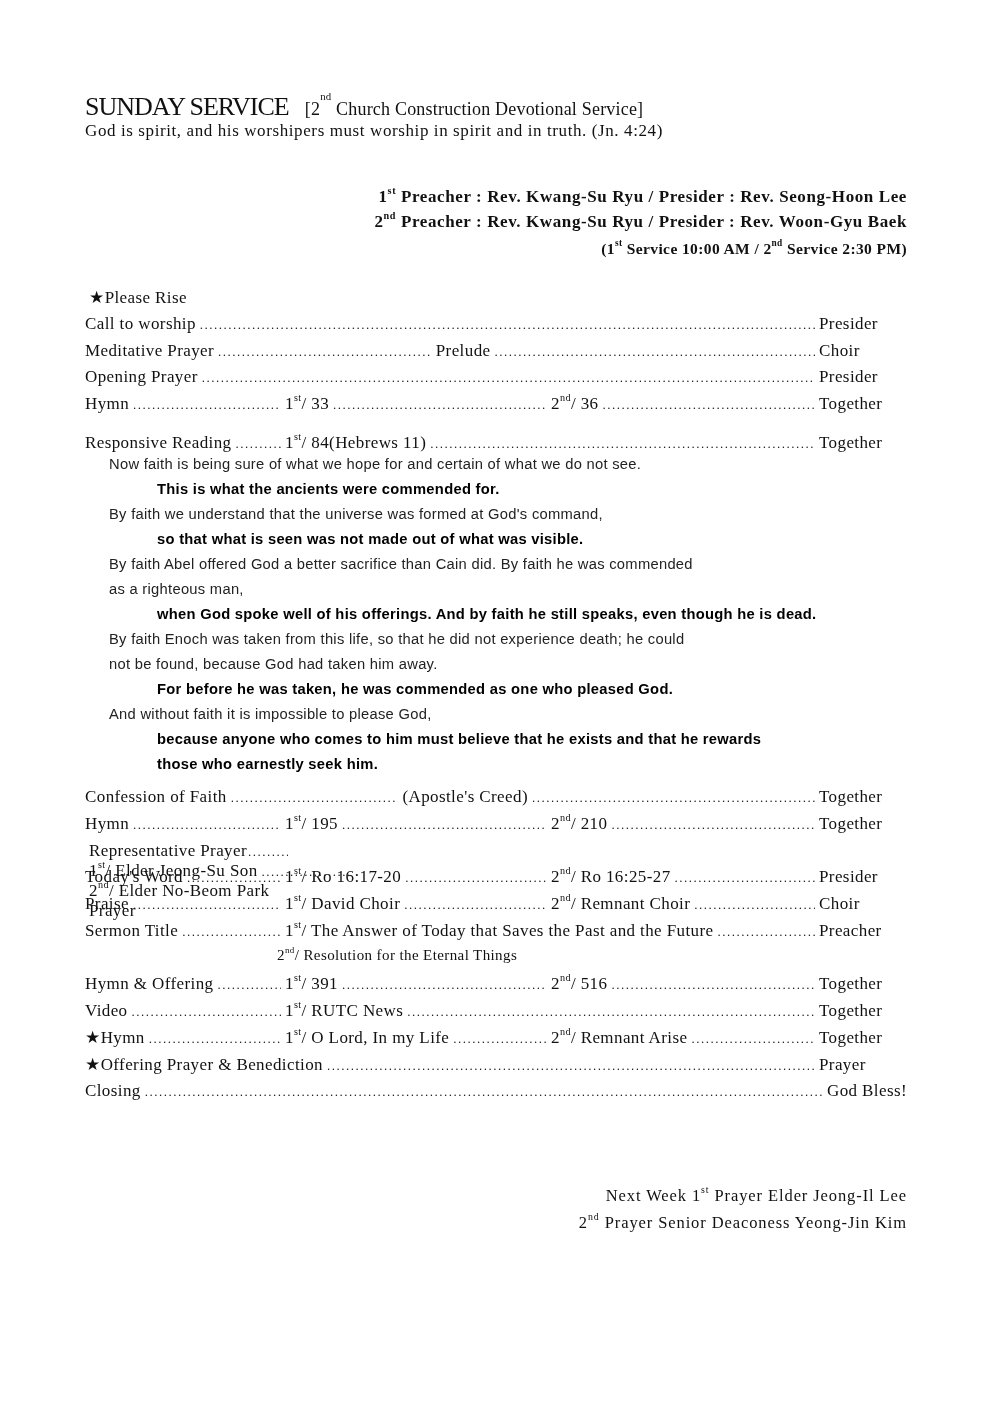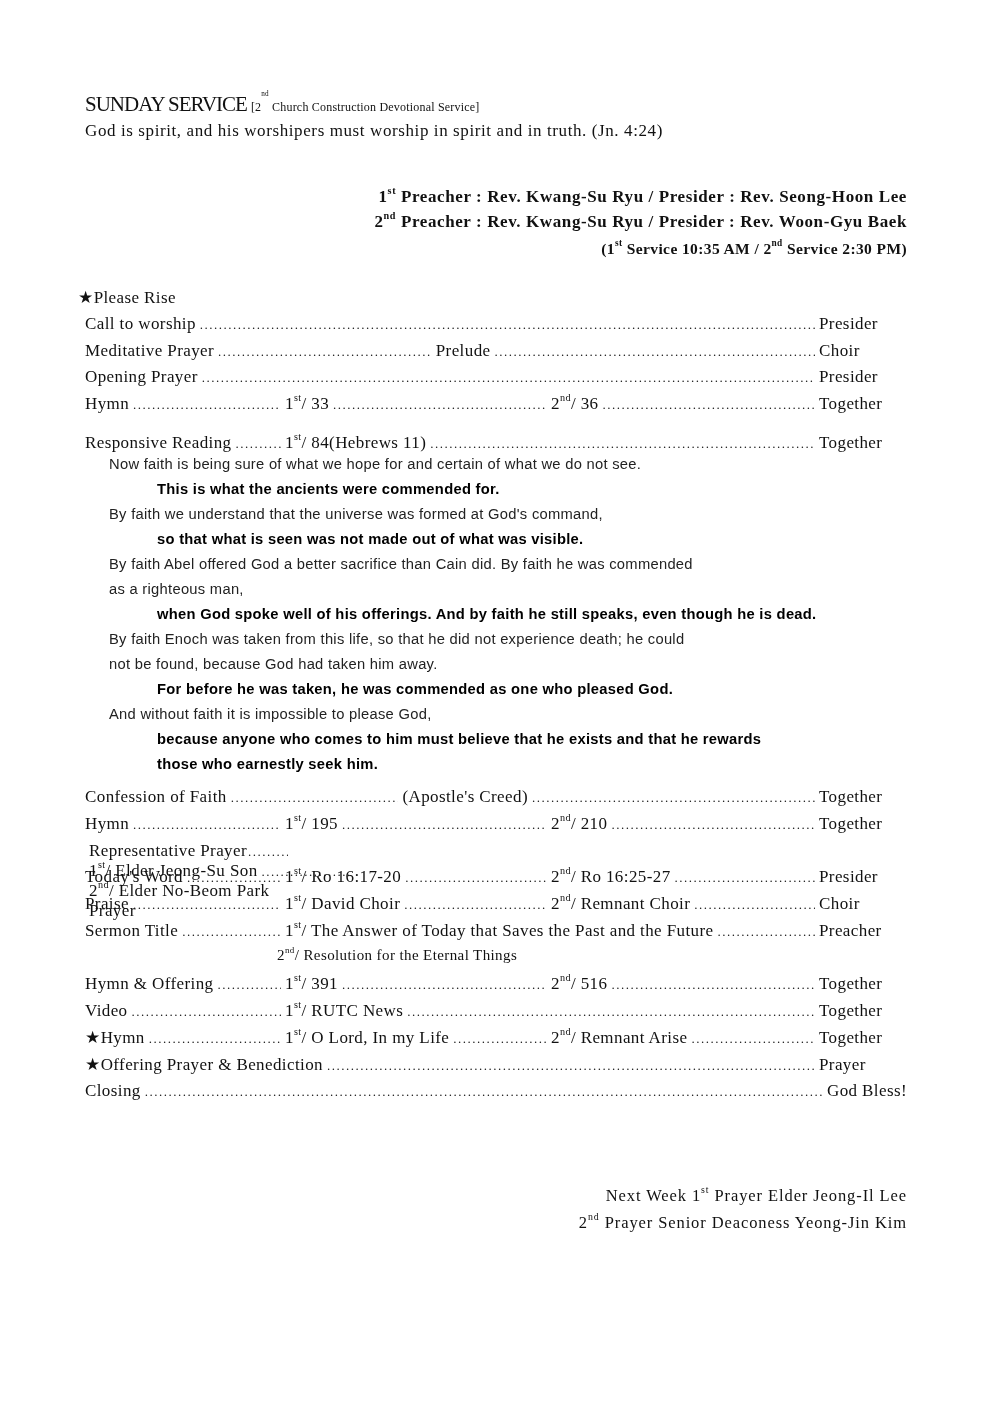--- a/index.html
+++ b/index.html
@@ -1,21 +1,21 @@
 <!DOCTYPE html>
 <html><head>
   <meta charset="utf-8">
   <style>
     html, body { margin: 0; padding: 0; background: #ffffff; }
     body { width: 992px; height: 1403px; position: relative; overflow: hidden; color: #111; }
     .serif { font-family: "Liberation Serif", "DejaVu Serif", serif; }
     .sans { font-family: "Liberation Sans", "DejaVu Sans", sans-serif; }
     .abs { position: absolute; white-space: nowrap; }
     sup { font-size: 60%; vertical-align: top; position: relative; top: -2px; }
-    .title-sub { font-size: 12px; letter-spacing: 0.2px; }
+    .title-sub { font-size: 18px; letter-spacing: 0.2px; margin-left: 12px; }
     .epigraph { left: 85px; top: 121px; font-size: 17px; letter-spacing: 0.6px; }
 
     .right { right: 85px; text-align: right; font-size: 17px; letter-spacing: 0.6px; font-weight: bold; }
     .right-small { font-size: 15.5px; letter-spacing: 0.4px; }
 
     .row { position: absolute; left: 85px; width: 822px; height: 22px; font-size: 17px; letter-spacing: 0.4px; display: flex; align-items: baseline; }
     .row .dots { flex: 1; overflow: hidden; white-space: nowrap; margin: 0 4px; letter-spacing: 1.5px; color: #222; font-size: 13px; }
     .row .dots::before { content: "..............................................................................................................................................................................................................................................................................................................."; }
     .row .seg { white-space: nowrap; }
     .row .end { white-space: nowrap; width: 88px; text-align: left; }
@@ -25,36 +25,36 @@
     .reading { position: absolute; font-size: 15.5px; letter-spacing: 0.3px; transform: scaleX(0.95); transform-origin: left; white-space: nowrap; }
     .reading.lead { left: 109px; color: #222; font-weight: normal; }
     .reading.resp { left: 157px; font-weight: bold; color: #000; }
 
     .footer { right: 85px; text-align: right; font-size: 16.5px; letter-spacing: 0.9px; }
   </style>
 </head>
 <body>
 
 <div class="abs serif" style="left:85px; top:92px;">
-  <span style="font-size:21px; letter-spacing:-1px;">SUNDAY SERVICE</span>
+  <span style="font-size:26px; letter-spacing:-1px;">SUNDAY SERVICE</span>
   <span class="title-sub"><span>[</span><span>2</span><sup>nd</sup><span> Church Construction Devotional Service]</span></span>
 </div>
 <div class="abs serif epigraph">God is spirit, and his worshipers must worship in spirit and in truth. (Jn. 4:24)</div>
 
 <div class="abs serif right" style="top:187px;">
   <span>1</span><sup>st</sup><span> Preacher : Rev. Kwang-Su Ryu / Presider : Rev. Seong-Hoon Lee</span>
 </div>
 <div class="abs serif right" style="top:212px;">
   <span>2</span><sup>nd</sup><span> Preacher : Rev. Kwang-Su Ryu / Presider : Rev. Woon-Gyu Baek</span>
 </div>
 <div class="abs serif right right-small" style="top:240px;">
-  <span>(1</span><sup>st</sup><span> Service 10:35 AM / 2</span><sup>nd</sup><span> Service 2:30 PM)</span>
-</div>
-
-<div class="abs serif" style="left:78px; top:287px; font-size:17px; letter-spacing:0.4px;">★Please Rise</div>
+  <span>(1</span><sup>st</sup><span> Service 10:00 AM / 2</span><sup>nd</sup><span> Service 2:30 PM)</span>
+</div>
+
+<div class="abs serif" style="left:89px; top:287px; font-size:17px; letter-spacing:0.4px;">★Please Rise</div>
 
 <div class="row serif" style="top:314px;">
   <span class="seg">Call to worship</span>
   <span class="dots"></span>
   <span class="end">Presider</span>
 </div>
 
 <div class="row serif" style="top:341px;">
   <span class="seg">Meditative Prayer</span>
   <span class="dots"></span>

